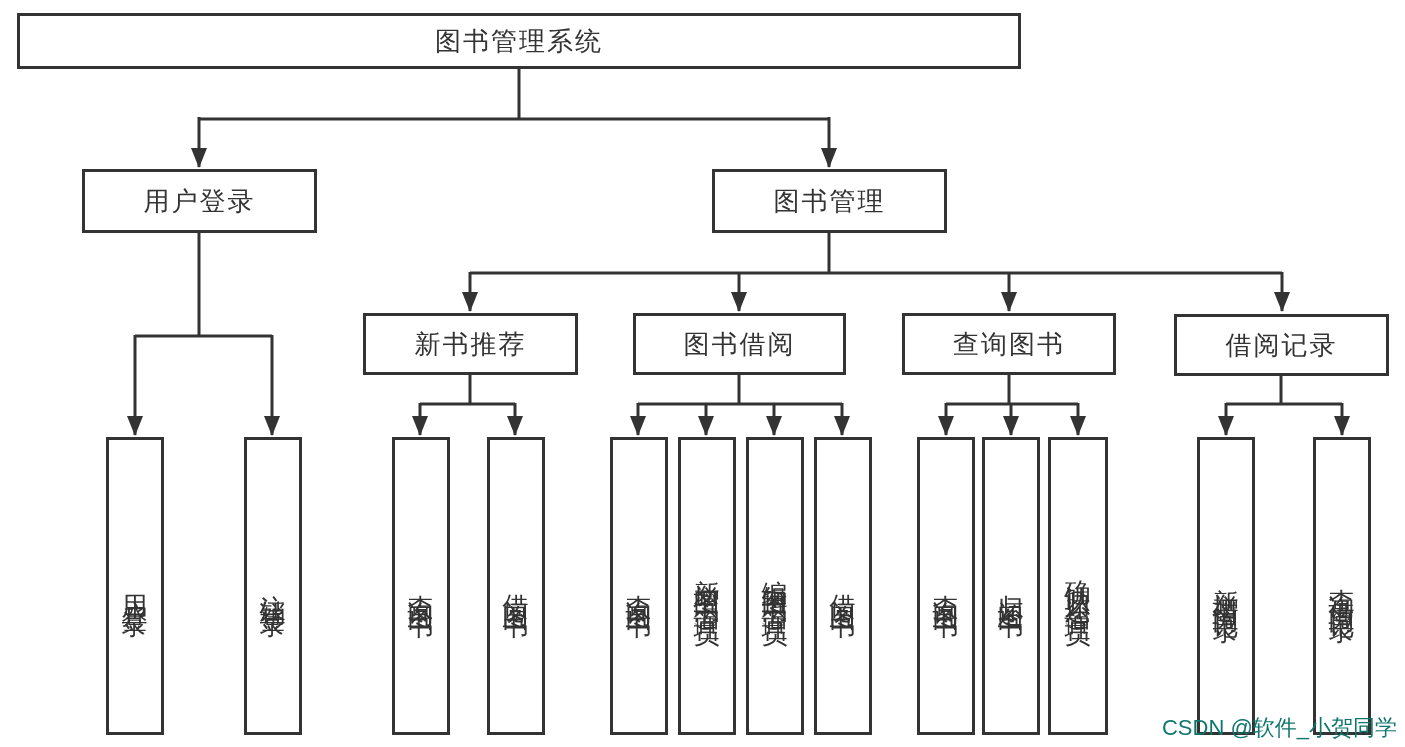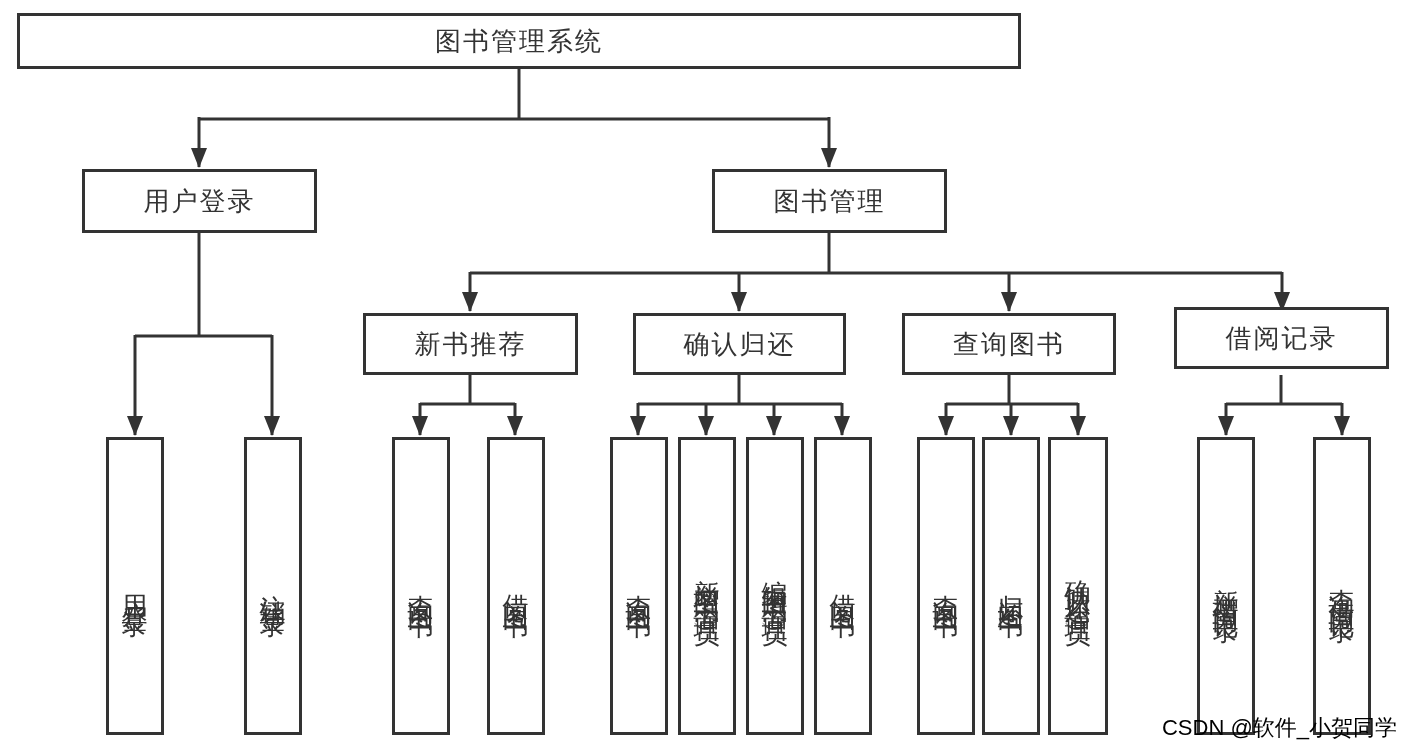--- a/index.html
+++ b/index.html
@@ -31,21 +31,21 @@
     text-orientation:mixed;
     font-size:26px;
     letter-spacing:6px;
     line-height:1;
     white-space:nowrap;
   }
   .watermark{
     position:absolute;
     right:8px;bottom:4px;
     font-size:22px;
-    color:#000000;
+    color:#0f766e;
     z-index:3;
     white-space:nowrap;
     margin-left:40px;
   }
 </style>
 </head>
 <body>
 
 <div id="canvas">
 
@@ -112,26 +112,26 @@
     <span class="hlabel">用户登录</span>
   </div>
   <div class="box" style="left:363px;top:313px;width:215px;height:62px">
     <span class="hlabel">新书推荐</span>
   </div>
 
   <div class="box" style="left:712px;top:169px;width:235px;height:64px">
     <span class="hlabel">图书管理</span>
   </div>
   <div class="box" style="left:633px;top:313px;width:213px;height:62px">
-    <span class="hlabel">确认归还</span>
+    <span class="hlabel">图书借阅</span>
   </div>
   <div class="box" style="left:902px;top:313px;width:214px;height:62px">
     <span class="hlabel">查询图书</span>
   </div>
-  <div class="box" style="left:1174px;top:307px;width:215px;height:62px">
+  <div class="box" style="left:1174px;top:314px;width:215px;height:62px">
     <span class="hlabel">借阅记录</span>
   </div>
 
   <div class="box leaf" style="left:106px">
     <span class="vtext">用户登录</span>
   </div>
   <div class="box leaf" style="left:244px">
     <span class="vtext">注销登录</span>
   </div>
 

